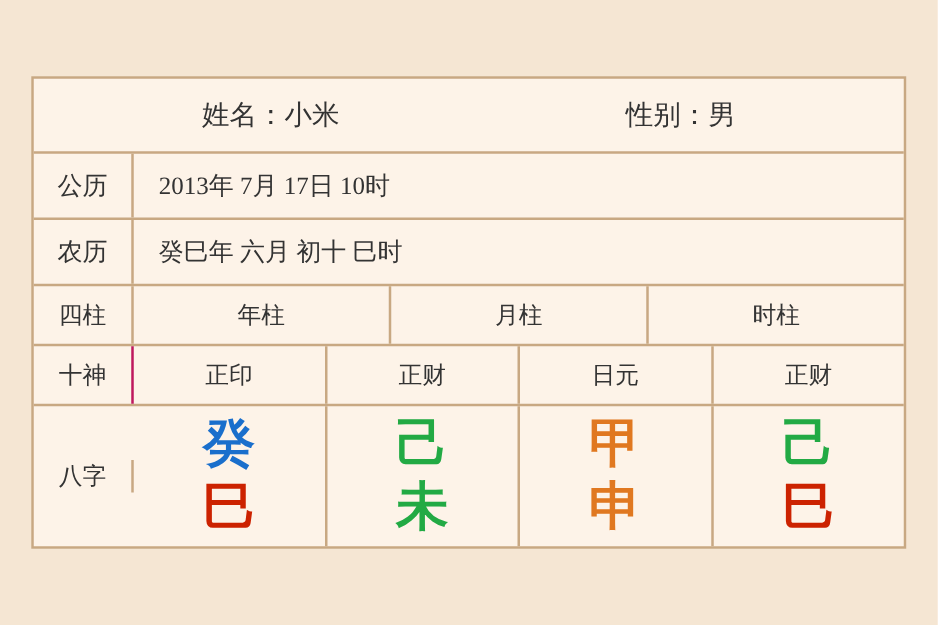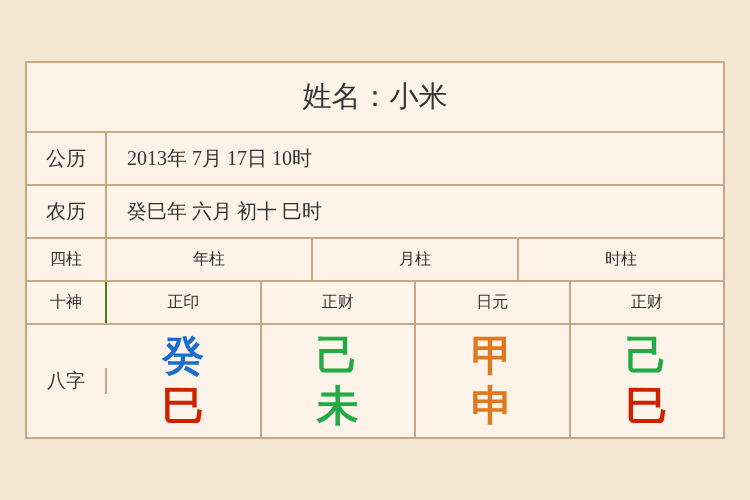--- a/index.html
+++ b/index.html
@@ -15,21 +15,21 @@
     .container {
       width: 700px;
       background-color: #fdf3e8;
       border: 2px solid #c8a882;
     }
     .header-row {
       display: flex;
       justify-content: space-around;
       align-items: center;
       padding: 14px 20px;
-      font-size: 29px;
+      font-size: 22px;
       color: #333;
       border-bottom: 2px solid #c8a882;
     }
     .info-row {
       display: flex;
       border-bottom: 2px solid #c8a882;
     }
     .info-label {
       width: 80px;
       min-width: 80px;
@@ -52,21 +52,21 @@
     }
     .grid-header {
       display: flex;
       border-bottom: 2px solid #c8a882;
     }
     .grid-cell {
       flex: 1;
       display: flex;
       align-items: center;
       justify-content: center;
-      font-size: 16px;
+      font-size: 19px;
       color: #333;
       padding: 10px 0;
       border-right: 2px solid #c8a882;
     }
     .grid-cell:first-child {
       border-left: none;
     }
     .grid-cell:last-child {
       border-right: none;
     }
@@ -117,41 +117,42 @@
       border-bottom: 2px solid #c8a882;
     }
   </style>
 </head>
 <body>
 
 <div class="container">
 
   <div class="header-row">
     <span>姓名：小米</span>
+    <span>性别：男</span>
   </div>
 
   <div class="info-row">
     <div class="info-label">公历</div>
     <div class="info-content">2013年 7月 17日 10时</div>
   </div>
 
   <div class="info-row">
     <div class="info-label">农历</div>
     <div class="info-content">癸巳年 六月 初十 巳时</div>
   </div>
 
   <div class="grid-header">
     <div class="grid-cell" style="border-right: 2px solid #c8a882; width:80px; min-width:80px; flex:none;">四柱</div>
     <div class="grid-cell">年柱</div>
     <div class="grid-cell">月柱</div>
     <div class="grid-cell">时柱</div>
   </div>
 
   <div class="shishen-row">
-    <div class="grid-cell" style="border-right: 2px solid #4d7c0f; width:80px; min-width:80px; flex:none;text-align:center;">十神</div>
+    <div class="grid-cell" style="border-right: 2px solid #be185d; width:80px; min-width:80px; flex:none;text-align:center;">十神</div>
     <div class="grid-cell">正印</div>
     <div class="grid-cell">正财</div>
     <div class="grid-cell">日元</div>
     <div class="grid-cell">正财</div>
   </div>
 
   <div class="bazi-row">
     <div class="bazi-label-cell">八字</div>
     <div class="bazi-char-cell">
       <span class="bazi-top color-blue">癸</span>

